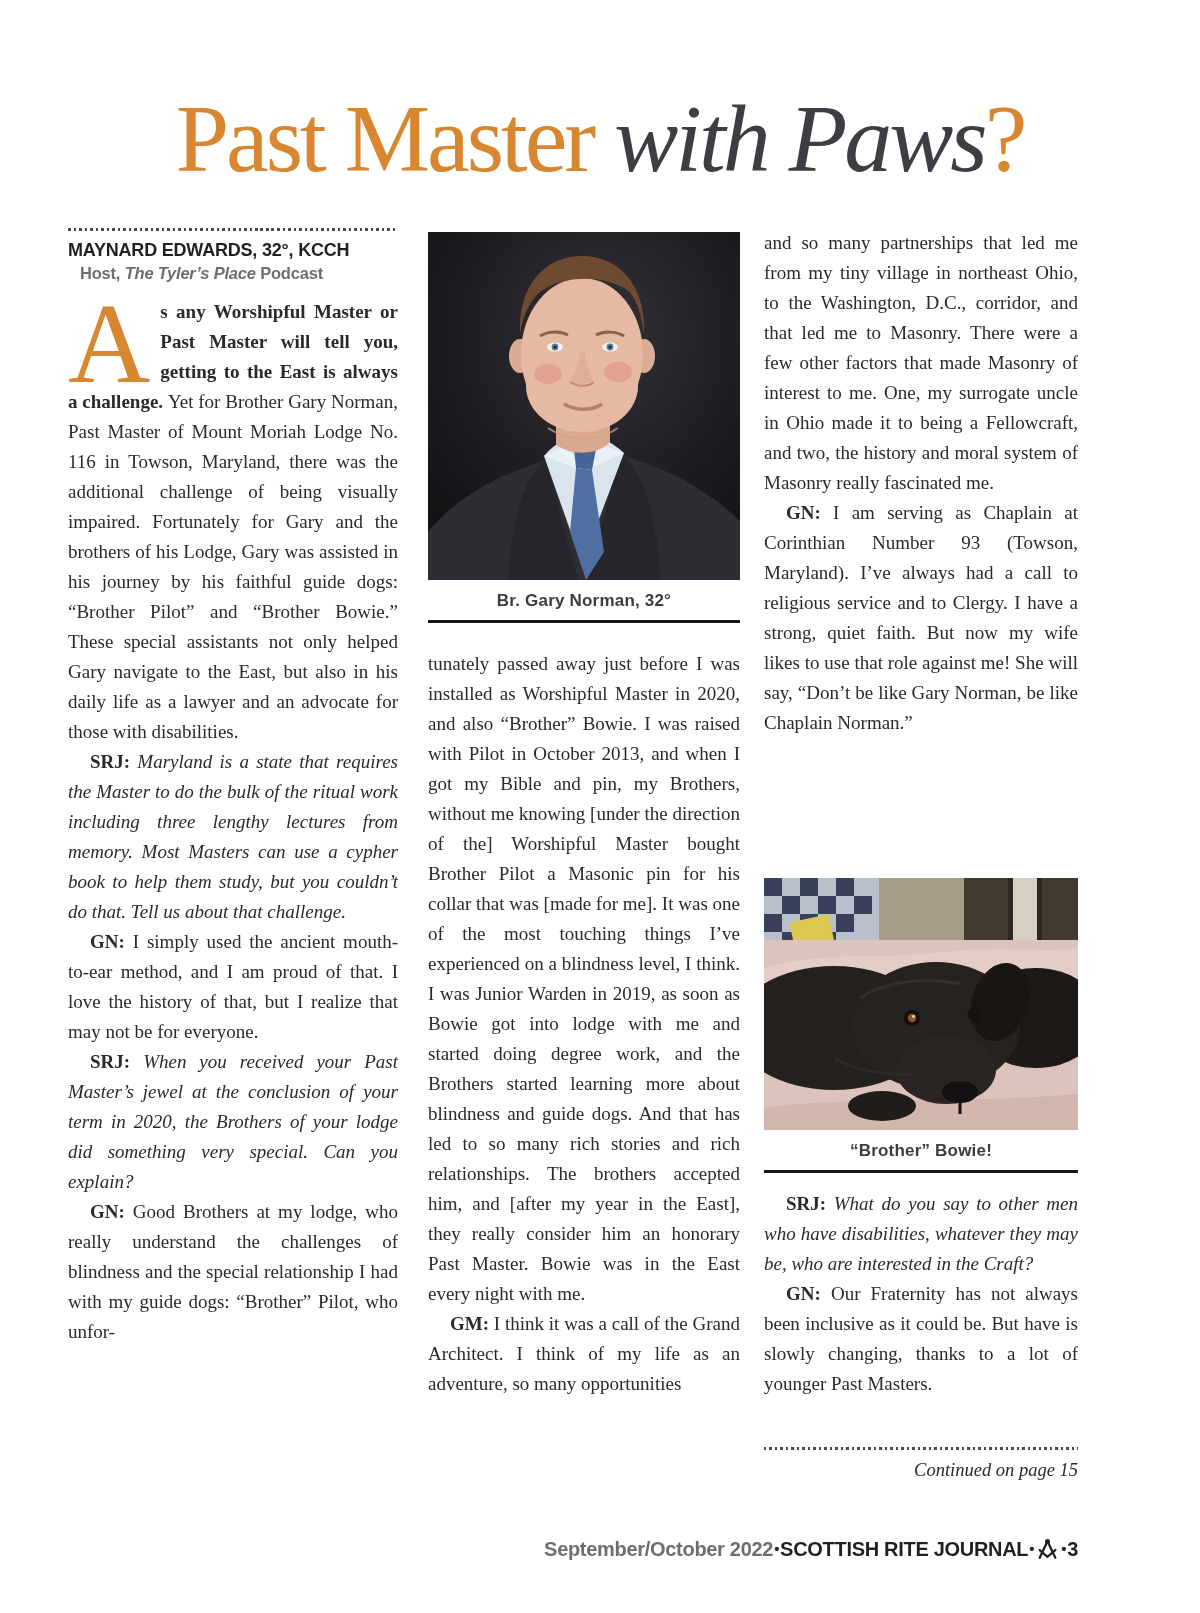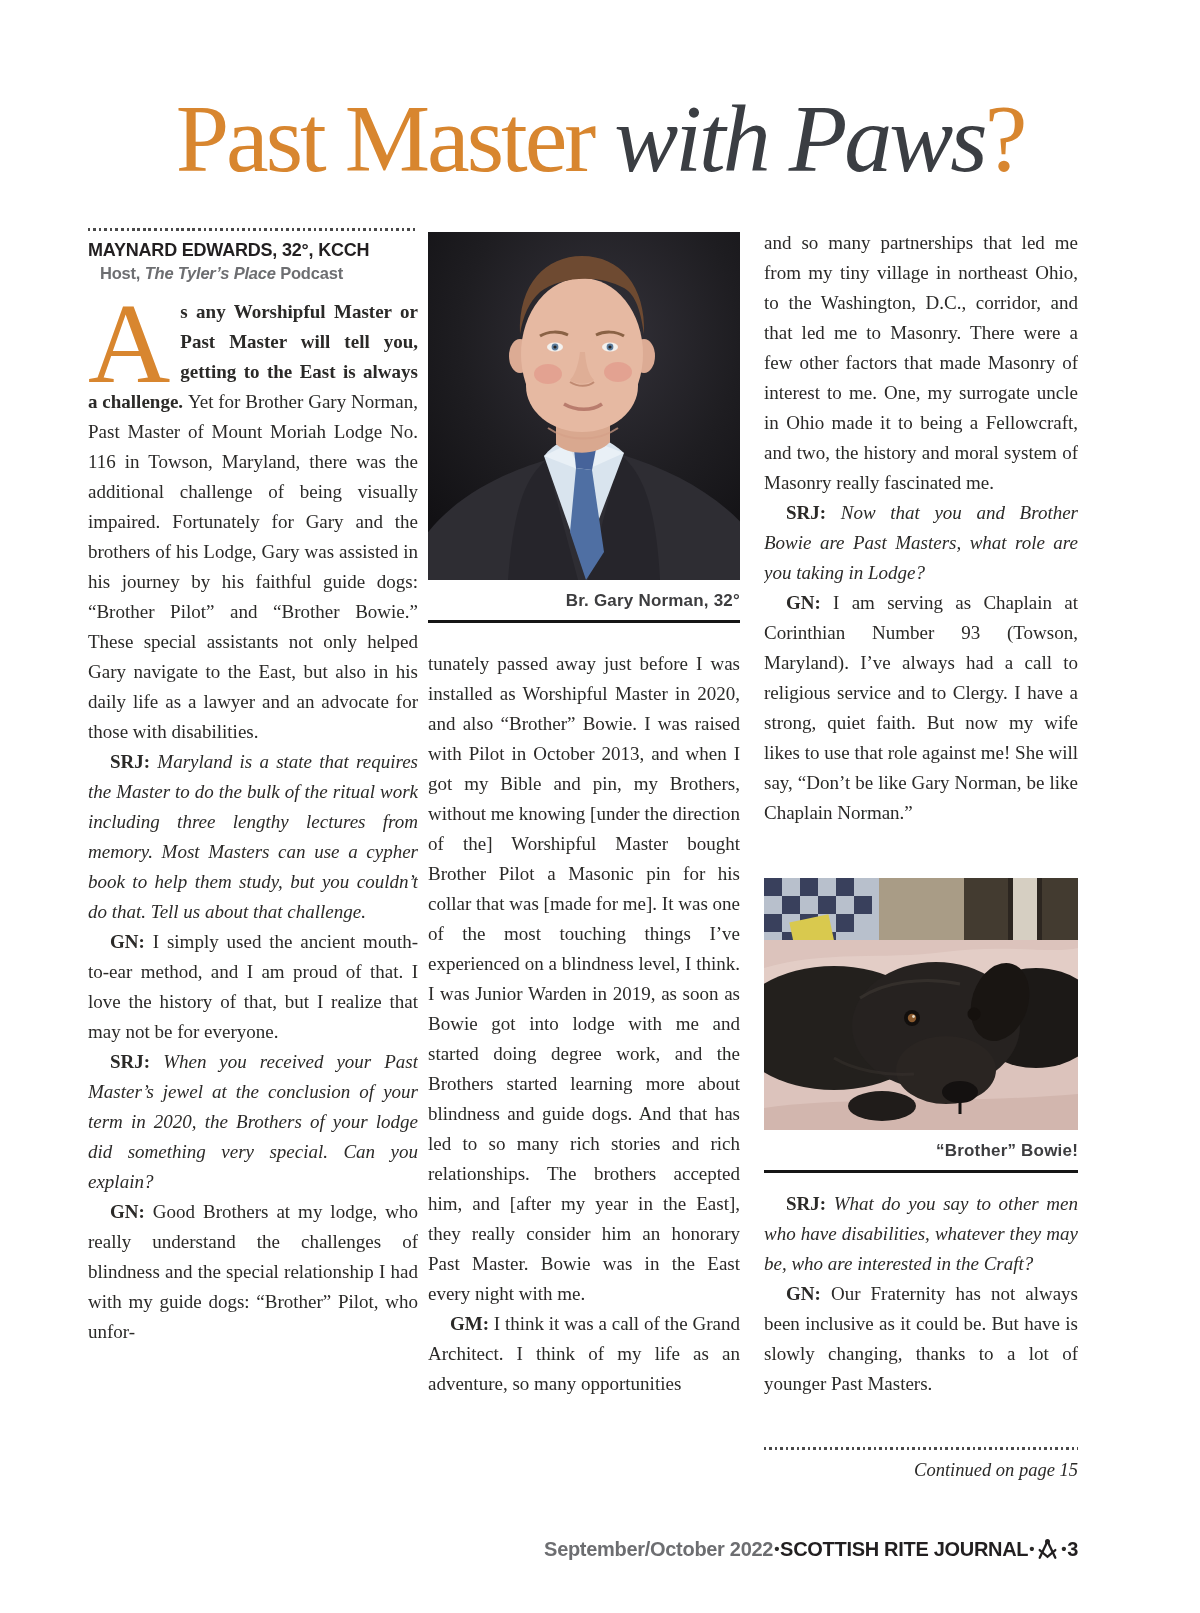--- a/index.html
+++ b/index.html
@@ -7,21 +7,21 @@
         font-family:"Liberation Serif","DejaVu Serif",serif;color:#2b2a28;}
 
   
   .title{position:absolute;left:0;right:0;top:86px;margin:0;text-align:center;
          font-weight:400;font-size:96px;line-height:1.1;letter-spacing:-3px;white-space:pre;}
   .t-orange{color:#D8862F;}
   .t-dark{color:#3B3E43;font-style:italic;}
 
   
   .col{position:absolute;top:228px;}
-  .col1{left:88px;width:330px;}
+  .col1{left:68px;width:330px;}
   .col2{left:428px;width:312px;top:232px;}
   .col3{left:764px;width:314px;}
 
   .body{font-size:19px;line-height:30px;text-align:justify;}
   .body p{margin:0;}
   p.qa{text-indent:22px;}
   .ql{font-weight:700;font-style:normal;}
   .col1 .body{margin-top:14px;height:1180px;overflow:hidden;}
   .col2 .body{margin-top:26px;height:856px;overflow:hidden;}
   .col3 .b1{height:640px;overflow:hidden;margin-bottom:10px;}
@@ -31,21 +31,21 @@
            padding:4px 10px 0 0;font-family:"Liberation Serif",serif;}
   .intro b{font-weight:700;}
   .dotrule{height:3px;background:repeating-linear-gradient(90deg,#4a4a4a 0 2.5px,transparent 2.5px 5.5px);}
   .byline-name{margin-top:9px;font-family:"Liberation Sans",sans-serif;font-weight:700;
                font-size:18px;letter-spacing:-0.2px;color:#221f20;}
   .byline-host{margin-top:3px;font-family:"Liberation Sans",sans-serif;font-weight:700;
                font-size:16.5px;color:#6d6e71;letter-spacing:-0.2px;margin-left:12px;}
 
   
   figure{margin:0;}
-  figcaption{margin-top:11px;text-align:right;font-family:"Liberation Sans",sans-serif;
+  figcaption{margin-top:11px;text-align:center;font-family:"Liberation Sans",sans-serif;
              font-weight:700;font-size:17px;color:#3d3d3f;letter-spacing:0.2px;}
   .solidrule{margin-top:9px;height:3px;background:#161616;}
   .photo{display:block;width:100%;}
 
   
   .col3 .dotbottom{margin-top:26px;height:3px;
         background:repeating-linear-gradient(90deg,#4a4a4a 0 2.5px,transparent 2.5px 5.5px);}
   .continued{margin-top:10px;text-align:right;font-style:italic;font-size:18.5px;color:#2b2a28;}
 
   .footer{position:absolute;top:1537px;right:122px;display:flex;align-items:center;gap:1px;
@@ -132,21 +132,20 @@
 
     <div class="body">
       <p>tunately passed away just before I was installed as Worshipful Master in 2020, and also “Brother” Bowie. I was raised with Pilot in October 2013, and when I got my Bible and pin, my Brothers, without me knowing [under the direction of the] Worshipful Master bought Brother Pilot a Masonic pin for his collar that was [made for me]. It was one of the most touching things I’ve experienced on a blindness level, I think. I was Junior Warden in 2019, as soon as Bowie got into lodge with me and started doing degree work, and the Brothers started learning more about blindness and guide dogs. And that has led to so many rich stories and rich relationships. The brothers accepted him, and [after my year in the East], they really consider him an honorary Past Master. Bowie was in the East every night with me.</p>
       <p class="qa"><b class="ql">GM:</b> <span>I think it was a call of the Grand Architect. I think of my life as an adventure, so many opportunities</span></p>
     </div>
   </div>
 
   <div class="col col3">
     <div class="body b1">
       <p>and so many partnerships that led me from my tiny village in northeast Ohio, to the Washington, D.C., corridor, and that led me to Masonry. There were a few other factors that made Masonry of interest to me. One, my surrogate uncle in Ohio made it to being a Fellowcraft, and two, the history and moral system of Masonry really fascinated me.</p>
-      <p class="qa"><b class="ql">SRJ:</b> <i>Now that you and Brother Bowie are Past Masters, what role are you taking in Lodge?</i></p>
       <p class="qa"><b class="ql">GN:</b> <span>I am serving as Chaplain at Corinthian Number 93 (Towson, Maryland). I’ve always had a call to religious service and to Clergy. I have a strong, quiet faith. But now my wife likes to use that role against me! She will say, “Don’t be like Gary Norman, be like Chaplain Norman.”</span></p>
     </div>
 
     <figure>
       <svg class="photo" viewBox="0 0 314 252">
 
         <rect x="0" y="0" width="314" height="80" fill="#a99c86"></rect>
         <rect x="200" y="0" width="114" height="90" fill="#433b30"></rect>
         <rect x="248" y="0" width="26" height="84" fill="#d6cfc2"></rect>
         <rect x="244" y="0" width="5" height="84" fill="#2c2620"></rect>

